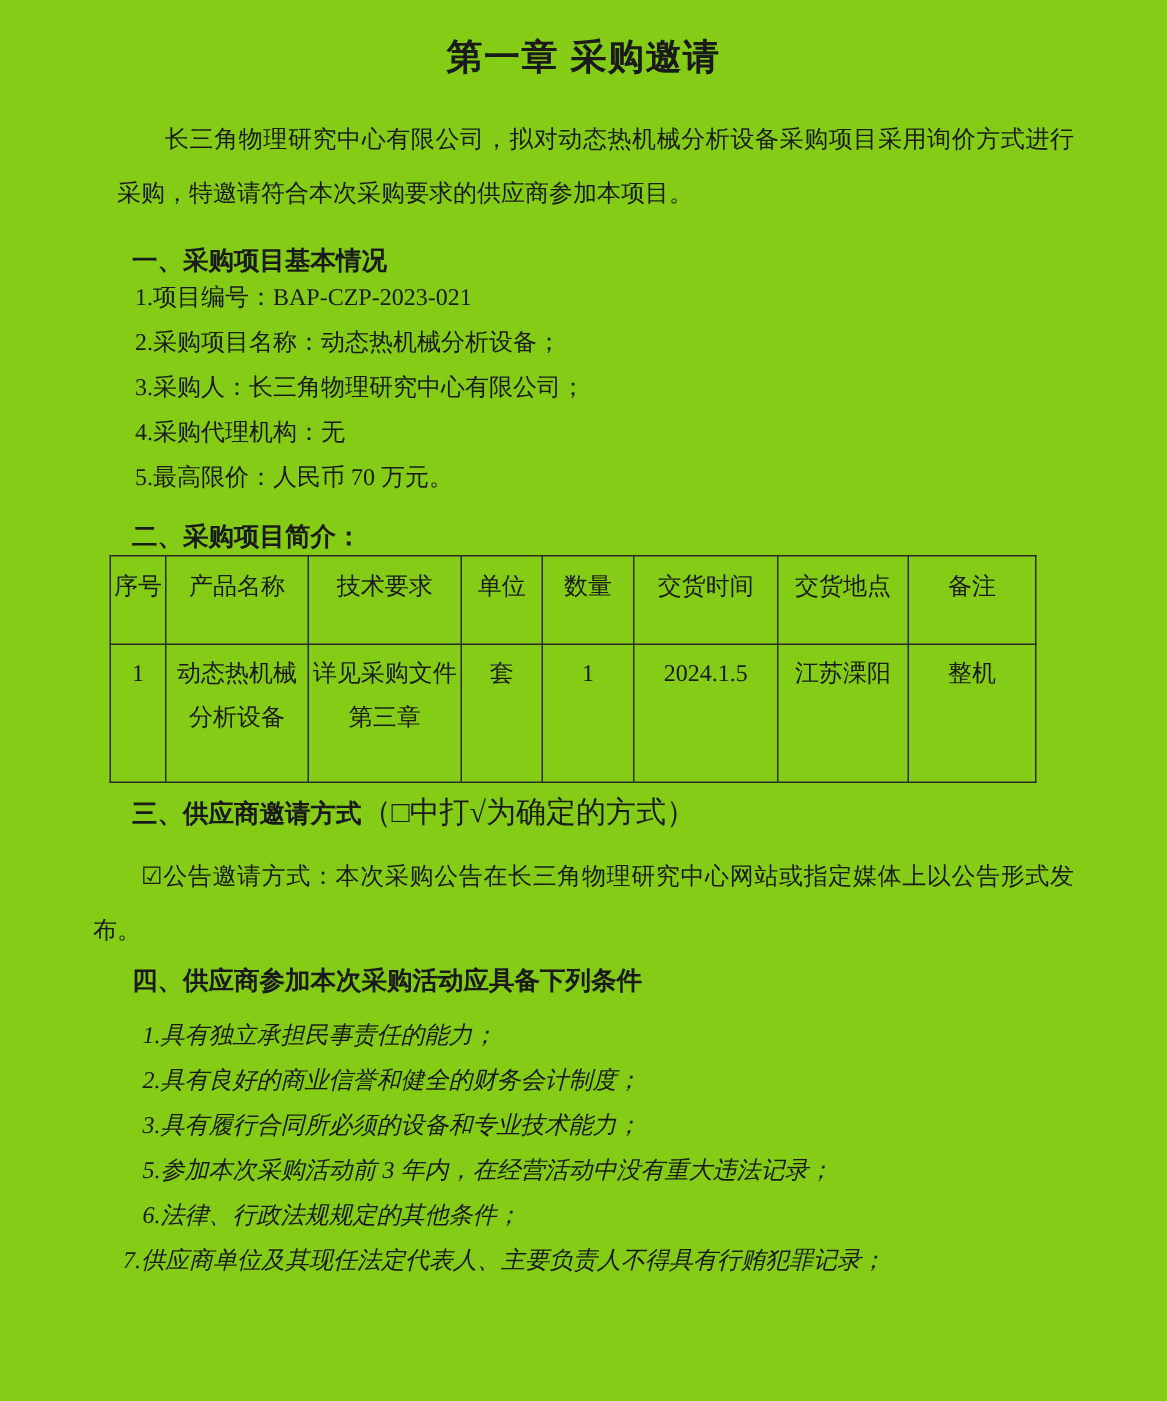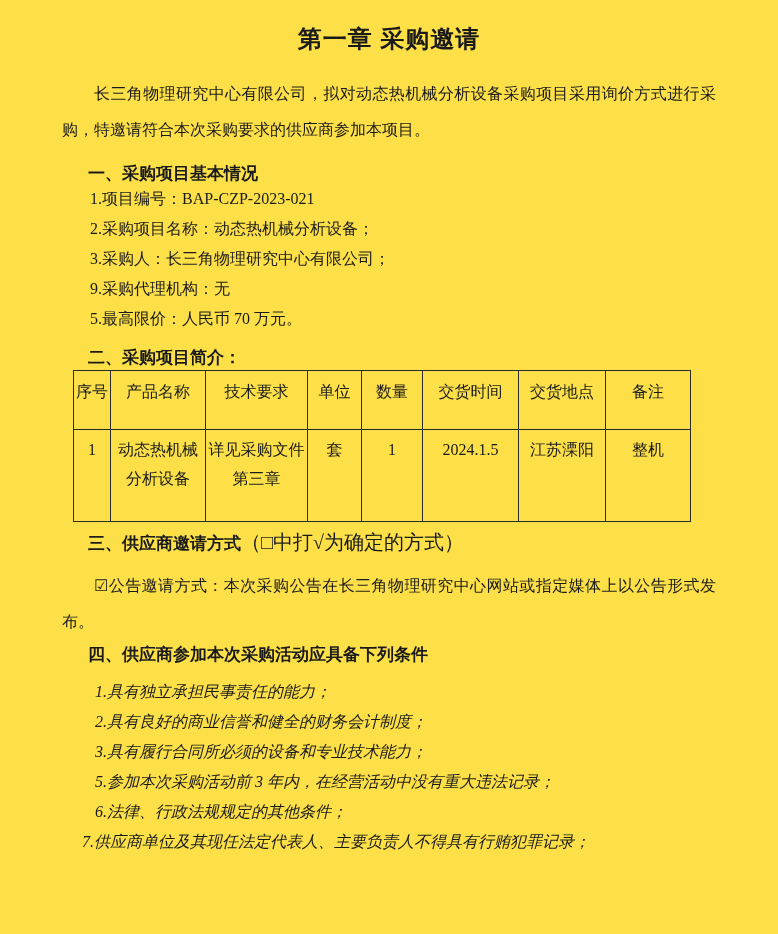--- a/index.html
+++ b/index.html
@@ -7,36 +7,36 @@
     padding: 0;
     background: #ffffff;
   }
   .page {
     position: relative;
     width: 778px;
     height: 934px;
     box-sizing: border-box;
     padding: 24px 62px 0 62px;
     overflow: hidden;
-    background: #fde047;
+    background: #84cc16;
     color: #1a1a1a;
     font-family: "Liberation Serif", "DejaVu Serif", serif;
     font-size: 16px;
   }
   .doc-title {
     margin: 0 0 22px 0;
     text-align: center;
     font-family: "Liberation Sans", "DejaVu Sans", sans-serif;
     font-weight: bold;
     font-size: 24px;
     line-height: 30px;
     letter-spacing: 1px;
   }
   .intro {
-    margin: 14px 0 0 0;
+    margin: 14px 0 0 16px;
     text-indent: 2em;
     text-align: justify;
     line-height: 36px;
   }
   .sec-heading {
     margin: 0 0 0 26px;
     font-family: "Liberation Sans", "DejaVu Sans", sans-serif;
     font-weight: bold;
     font-size: 17px;
     line-height: 20px;
@@ -97,21 +97,21 @@
 
   <h1 class="doc-title">第一章 采购邀请</h1>
 
   <p class="intro">长三角物理研究中心有限公司，拟对动态热机械分析设备采购项目采用询价方式进行采购，特邀请符合本次采购要求的供应商参加本项目。</p>
 
   <h2 class="sec-heading mt-basic">一、采购项目基本情况</h2>
   <div class="item-list">
     <p>1.项目编号：BAP-CZP-2023-021</p>
     <p>2.采购项目名称：动态热机械分析设备；</p>
     <p>3.采购人：长三角物理研究中心有限公司；</p>
-    <p>9.采购代理机构：无</p>
+    <p>4.采购代理机构：无</p>
     <p>5.最高限价：人民币 70 万元。</p>
   </div>
 
   <h2 class="sec-heading mt-over">二、采购项目简介：</h2>
 
   <table class="spec">
     <colgroup>
       <col style="width:37px">
         <col style="width:95px">
         <col style="width:102px">

